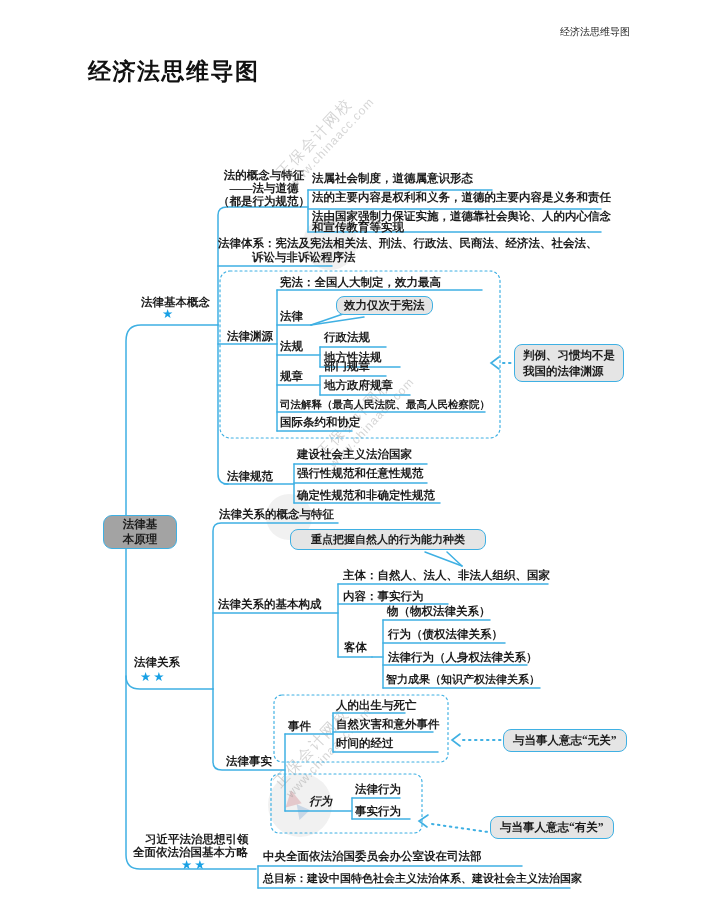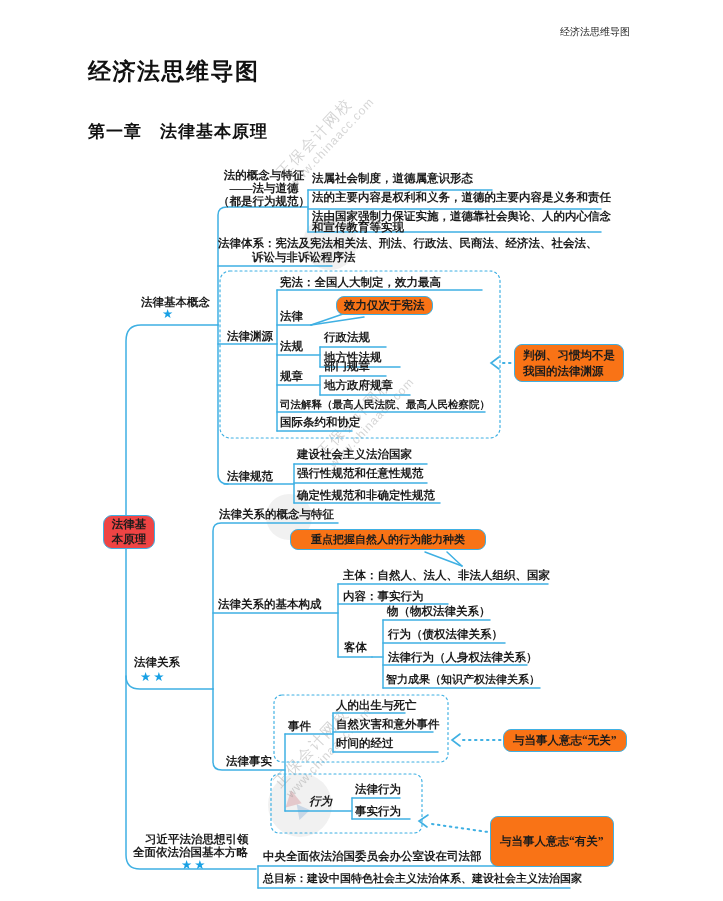--- a/index.html
+++ b/index.html
@@ -3,28 +3,28 @@
 <meta charset="utf-8">
 <style>
   html,body{margin:0;padding:0;background:#fff;}
   .page{position:relative;width:723px;height:901px;background:#ffffff;overflow:hidden;
         font-family:"Liberation Serif",serif;}
   
   .t{position:absolute;white-space:nowrap;font-weight:600;font-size:11.5px;
      color:#1c1c1c;line-height:13px;}
   .sm{font-size:10.5px;}
   .f11{font-size:11px;}
-  .callout{position:absolute;border:1.5px solid #3fb0e3;border-radius:8px;background:#f97316;
+  .callout{position:absolute;border:1.5px solid #3fb0e3;border-radius:8px;background:#e5e5e5;
      font-weight:600;font-size:11.5px;color:#1c1c1c;line-height:15px;white-space:nowrap;
      padding:2px 8px;}
   .star{position:absolute;color:#18a0e4;font-size:12.5px;letter-spacing:2px;
      font-family:"DejaVu Sans",sans-serif;line-height:13px;}
   .rootbox{position:absolute;left:103px;top:515px;width:48px;border:1.6px solid #3fb0e3;
-     border-radius:9px;background:#ef4444;text-align:center;font-size:11.5px;font-weight:600;
-     line-height:15px;padding:1px 1px;color:#1c1c1c;}
+     border-radius:9px;background:#a3a3a3;text-align:center;font-size:11.5px;font-weight:600;
+     line-height:15px;padding:1px 12px;color:#1c1c1c;}
   .hdr-corner{position:absolute;left:560px;top:25px;font-family:"Liberation Sans",sans-serif;
      font-size:10px;color:#222;}
   .hdr-title{position:absolute;left:88px;top:56px;font-family:"Liberation Sans",sans-serif;
      font-size:23px;font-weight:bold;color:#111;letter-spacing:1.5px;}
   .hdr-chapter{position:absolute;left:88px;top:120px;font-family:"Liberation Sans",sans-serif;
      font-size:17px;font-weight:bold;color:#111;letter-spacing:1px;}
   svg.lines{position:absolute;left:0;top:0;}
   svg.lines path,svg.lines rect{fill:none;stroke:#3fb0e3;stroke-width:1.5;stroke-linecap:round;}
   svg.lines rect.dash{stroke-dasharray:2 3;stroke-width:1.2;}
   svg.lines path.dots{stroke-dasharray:1.5 4.5;stroke-width:2;}
@@ -140,21 +140,20 @@
     <path class="head" d="M499,357 L491,363 L499,369"></path>
     <path class="dots" d="M503,363 H514"></path>
     <path class="head" d="M460,734 L452,740 L460,746"></path>
     <path class="dots" d="M463,740 H502"></path>
     <path class="head" d="M428,815 L419,821 L427,827"></path>
     <path class="dots" d="M432,824 L488,832"></path>
   </svg>
 
   <div class="hdr-corner">经济法思维导图</div>
   <div class="hdr-title">经济法思维导图</div>
-  <div class="hdr-chapter">第一章　法律基本原理</div>
 
   <div class="rootbox">
     <div>法律基</div>
     <div>本原理</div>
   </div>
 
   <div class="t" style="left:141px;top:296px;">法律基本概念</div>
   <div class="star" style="left:162px;top:307px;">★</div>
 
   <div class="t" style="left:213px;top:169px;width:102px;text-align:center;white-space:normal;">
@@ -209,21 +208,21 @@
 
   <div class="t" style="left:226px;top:755px;">法律事实</div>
   <div class="t" style="left:288px;top:720px;">事件</div>
   <div class="t" style="left:336px;top:699px;">人的出生与死亡</div>
   <div class="t" style="left:336px;top:718px;">自然灾害和意外事件</div>
   <div class="t" style="left:336px;top:737px;">时间的经过</div>
   <div class="callout" style="left:503px;top:729px;padding:3px 9px;">与当事人意志“无关”</div>
   <div class="t" style="left:309px;top:795px;font-style:italic;">行为</div>
   <div class="t" style="left:355px;top:783px;">法律行为</div>
   <div class="t" style="left:355px;top:805px;">事实行为</div>
-  <div class="callout" style="left:490px;top:816px;padding:17px 9px;">与当事人意志“有关”</div>
+  <div class="callout" style="left:490px;top:816px;padding:3px 9px;">与当事人意志“有关”</div>
 
   <div class="t" style="left:145px;top:833px;">习近平法治思想引领</div>
   <div class="t" style="left:133px;top:846px;">全面依法治国基本方略</div>
   <div class="star" style="left:181px;top:858px;">★★</div>
   <div class="t f11" style="left:263px;top:872px;">总目标：建设中国特色社会主义法治体系、建设社会主义法治国家</div>
   <div class="t" style="left:263px;top:850px;">中央全面依法治国委员会办公室设在司法部</div>
 
 </div>
 
 </body></html>

